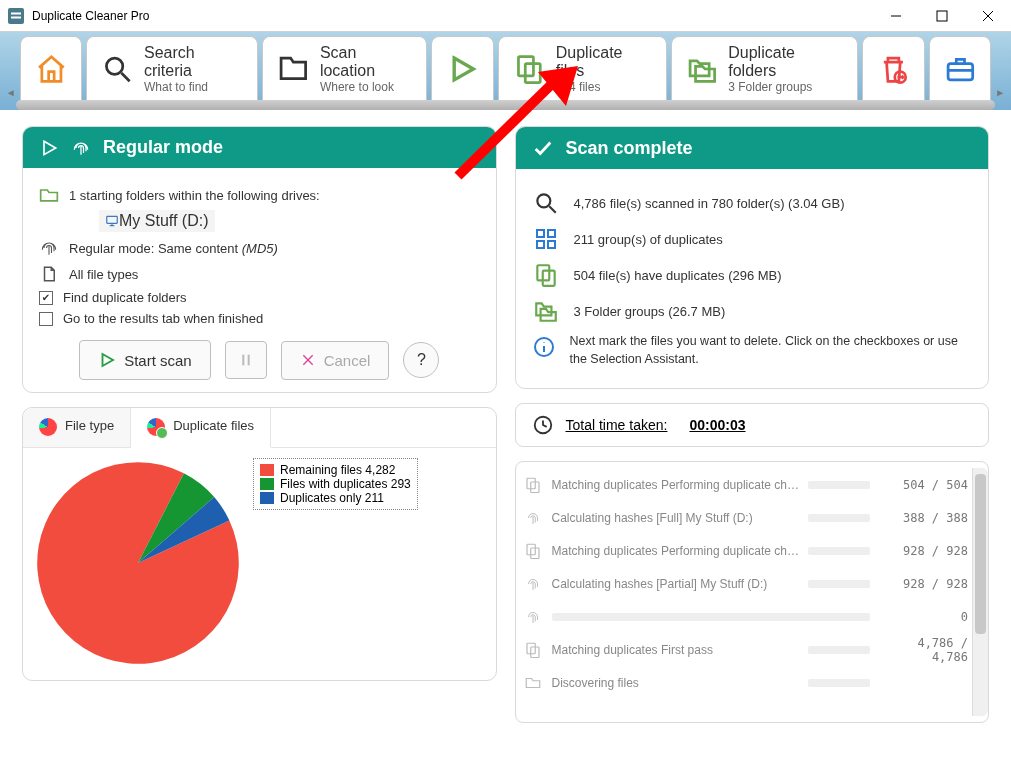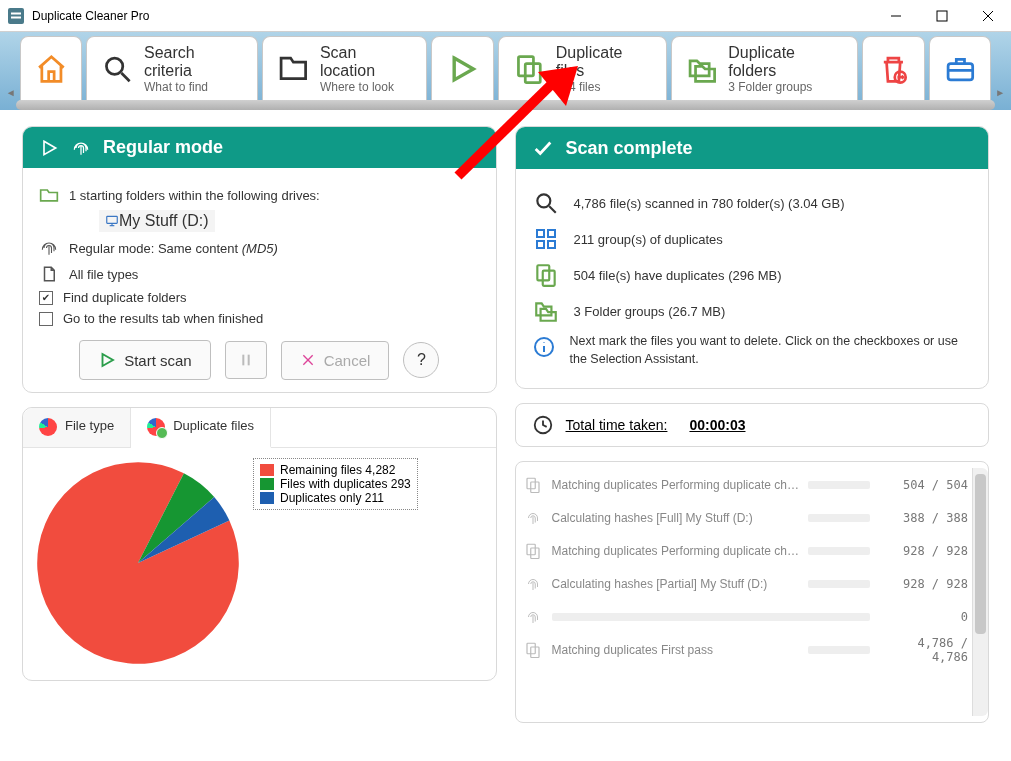--- a/index.html
+++ b/index.html
@@ -433,20 +433,30 @@
             <span class="picon">
               <svg width="18" height="18" viewBox="0 0 24 24" fill="none" stroke="#bbb" stroke-width="1.6">
                 <rect x="4" y="3" width="11" height="14" rx="1"></rect>
                 <rect x="9" y="8" width="11" height="14" rx="1"></rect>
               </svg>
             </span>
             <span class="plabel">Matching duplicates First pass</span>
             <span class="pbar"><span class="fill" style="width:40%"></span></span>
             <span class="pval">4,786 / 4,786</span>
           </div>
+          <div class="progrow">
+            <span class="picon">
+              <svg width="18" height="18" viewBox="0 0 24 24" fill="none" stroke="#bbb" stroke-width="1.6">
+                <path d="M3 6 V18 H21 V9 H12 L10 6 Z"></path>
+              </svg>
+            </span>
+            <span class="plabel">Discovering files</span>
+            <span class="pbar"><span class="fill" style="width:60%"></span></span>
+            <span class="pval"></span>
+          </div>
         </div>
       <div class="vscroll">
           <div class="thumb"></div>
         </div>
     </div>
   </div>
 </div>
 
 <svg class="redarrow" viewBox="0 0 160 120">
   <defs>

